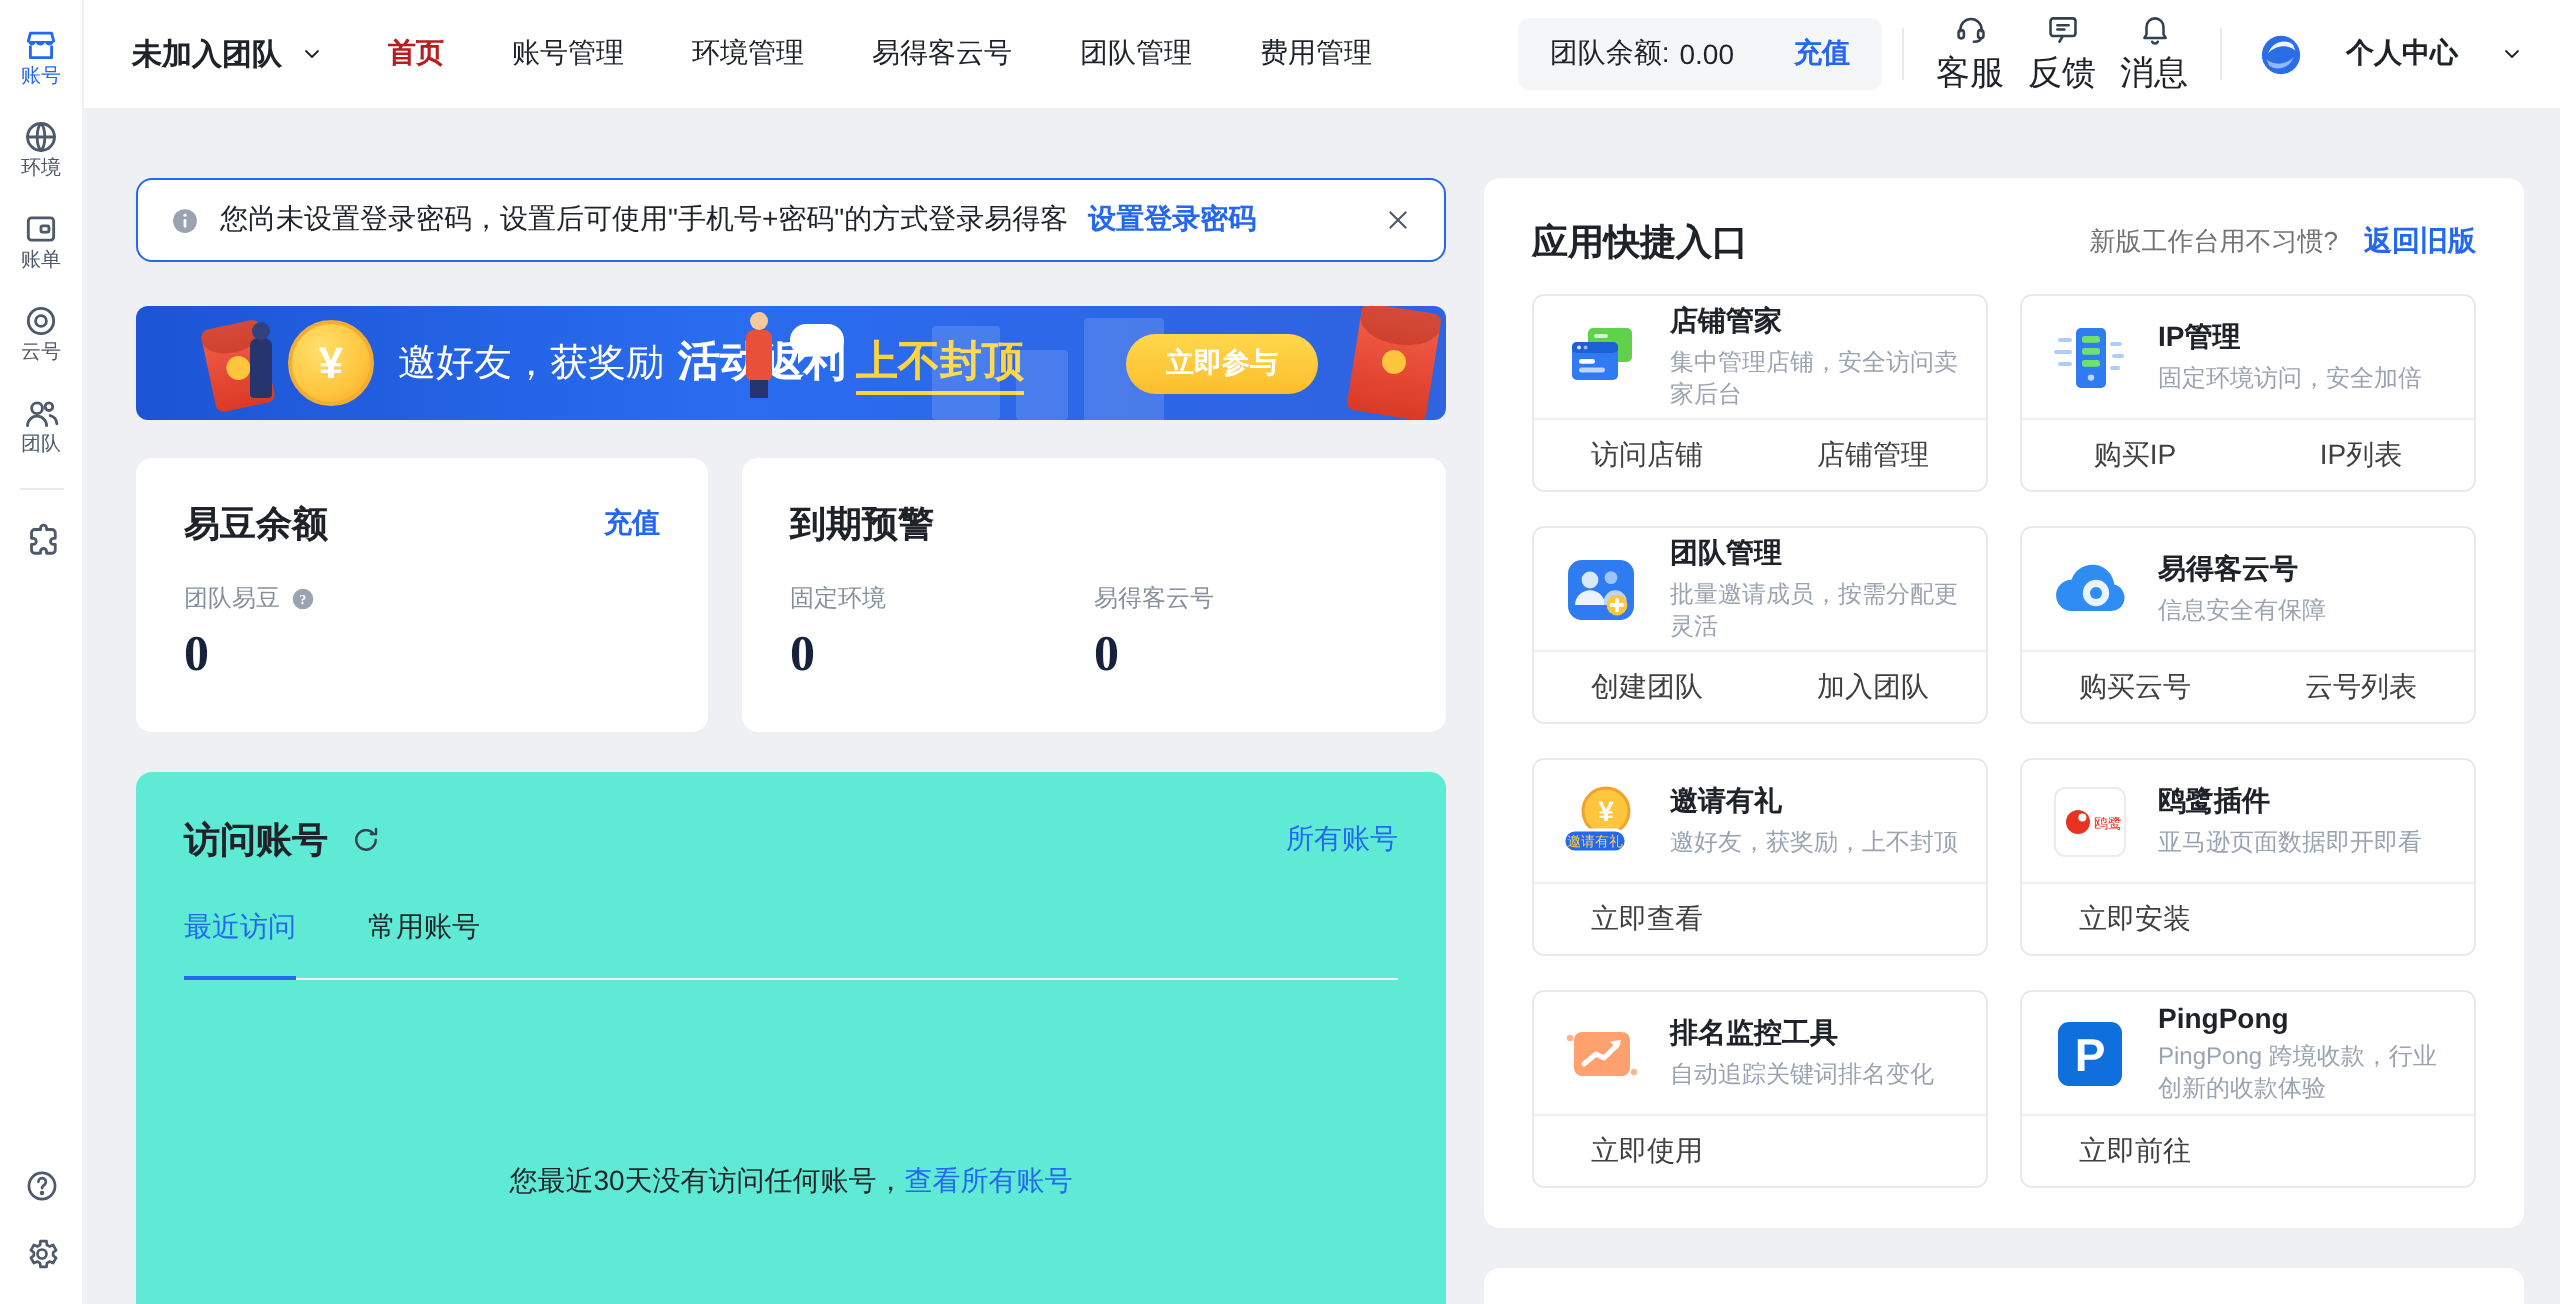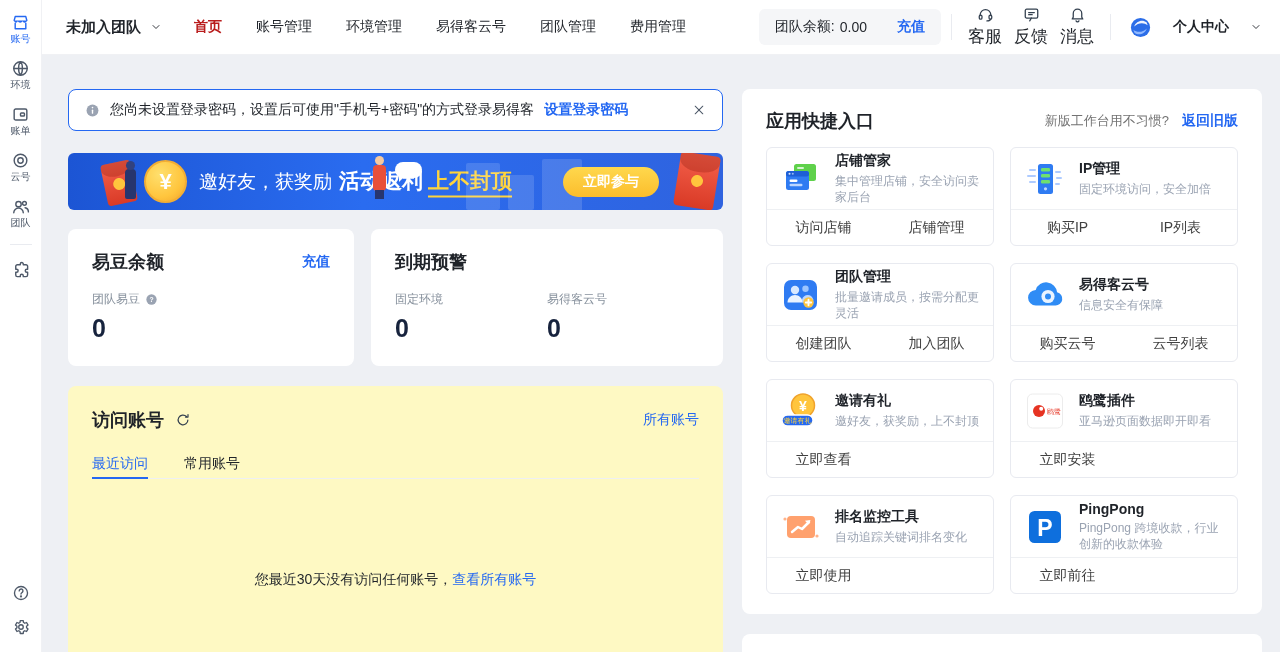--- a/index.html
+++ b/index.html
@@ -81,39 +81,39 @@
   .b-bldg { position:absolute; background:rgba(255,255,255,.14); border-radius:2px; }
   .bldg1 { left:398px; top:10px; width:34px; height:47px; }
   .bldg2 { left:440px; top:22px; width:26px; height:35px; }
   .bldg3 { left:474px; top:6px; width:40px; height:51px; border-radius:2px 2px 0 0; }
   .banner-btn { position:absolute; right:64px; top:50%; transform:translateY(-50%);
     background:linear-gradient(180deg,#ffd84d,#fbbd2c); color:#fff; font-size:14px; font-weight:bold;
     padding:6px 20px; border-radius:16px; cursor:pointer; }
 
   
   .cards-row { flex:0 0 137px; display:flex; gap:17px; margin-top:19px; }
-  .stat-card { flex:1; background:#fff; border-radius:8px; padding:21px 24px; }
+  .stat-card { flex:1; background:#fff; border-radius:8px; padding:21px 24px;font-family:Liberation Serif, serif; }
   .stat-head { display:flex; justify-content:space-between; align-items:center; }
   .stat-title { font-size:18px; font-weight:bold; }
   .stat-recharge { font-size:14px; color:#2468f2; font-weight:bold; }
   .stat-items { display:flex; margin-top:17px; }
   .stat-item { width:152px; }
   .stat-label { font-size:12px; color:#86909c; display:flex; align-items:center; gap:5px; }
   .stat-label svg { width:13px; height:13px; }
   .stat-value { font-size:25px; font-weight:bold; color:#17233d; margin-top:6px; }
 
   
-  .accounts-card { flex:1; margin-top:20px; background:#fef9c3; border-radius:8px 8px 0 0; padding:22px 24px; }
+  .accounts-card { flex:1; margin-top:20px; background:#5eead4; border-radius:8px 8px 0 0; padding:22px 24px; }
   .acc-head { display:flex; align-items:center; }
   .acc-title { font-size:18px; font-weight:bold; }
   .acc-refresh { margin-left:11px; color:#33404f; cursor:pointer; }
   .acc-refresh svg { width:16px; height:16px; }
   .acc-all { margin-left:auto; font-size:14px; color:#2468f2; }
   .acc-tabs { display:flex; gap:36px; margin-top:23px; border-bottom:1px solid #eef0f3; }
-  .acc-tab { font-size:14px; color:#1f2329; padding-bottom:4px; cursor:pointer; }
+  .acc-tab { font-size:14px; color:#1f2329; padding-bottom:15px; cursor:pointer; }
   .acc-tab.active { color:#2468f2; border-bottom:2px solid #2468f2; margin-bottom:-1px; }
   .acc-empty { text-align:center; margin-top:92px; font-size:14px; color:#1f2329; }
   .acc-empty a { color:#2468f2; }
 
   
   .apps-panel { flex:0 0 518px; background:#fff; border-radius:8px; padding:20px 24px; }
   .apps-head { display:flex; align-items:center; }
   .apps-title { font-size:18px; font-weight:bold; }
   .apps-hint { margin-left:auto; font-size:13px; color:#737373; }
   .apps-back { margin-left:13px; font-size:14px; color:#2468f2; font-weight:bold; }

